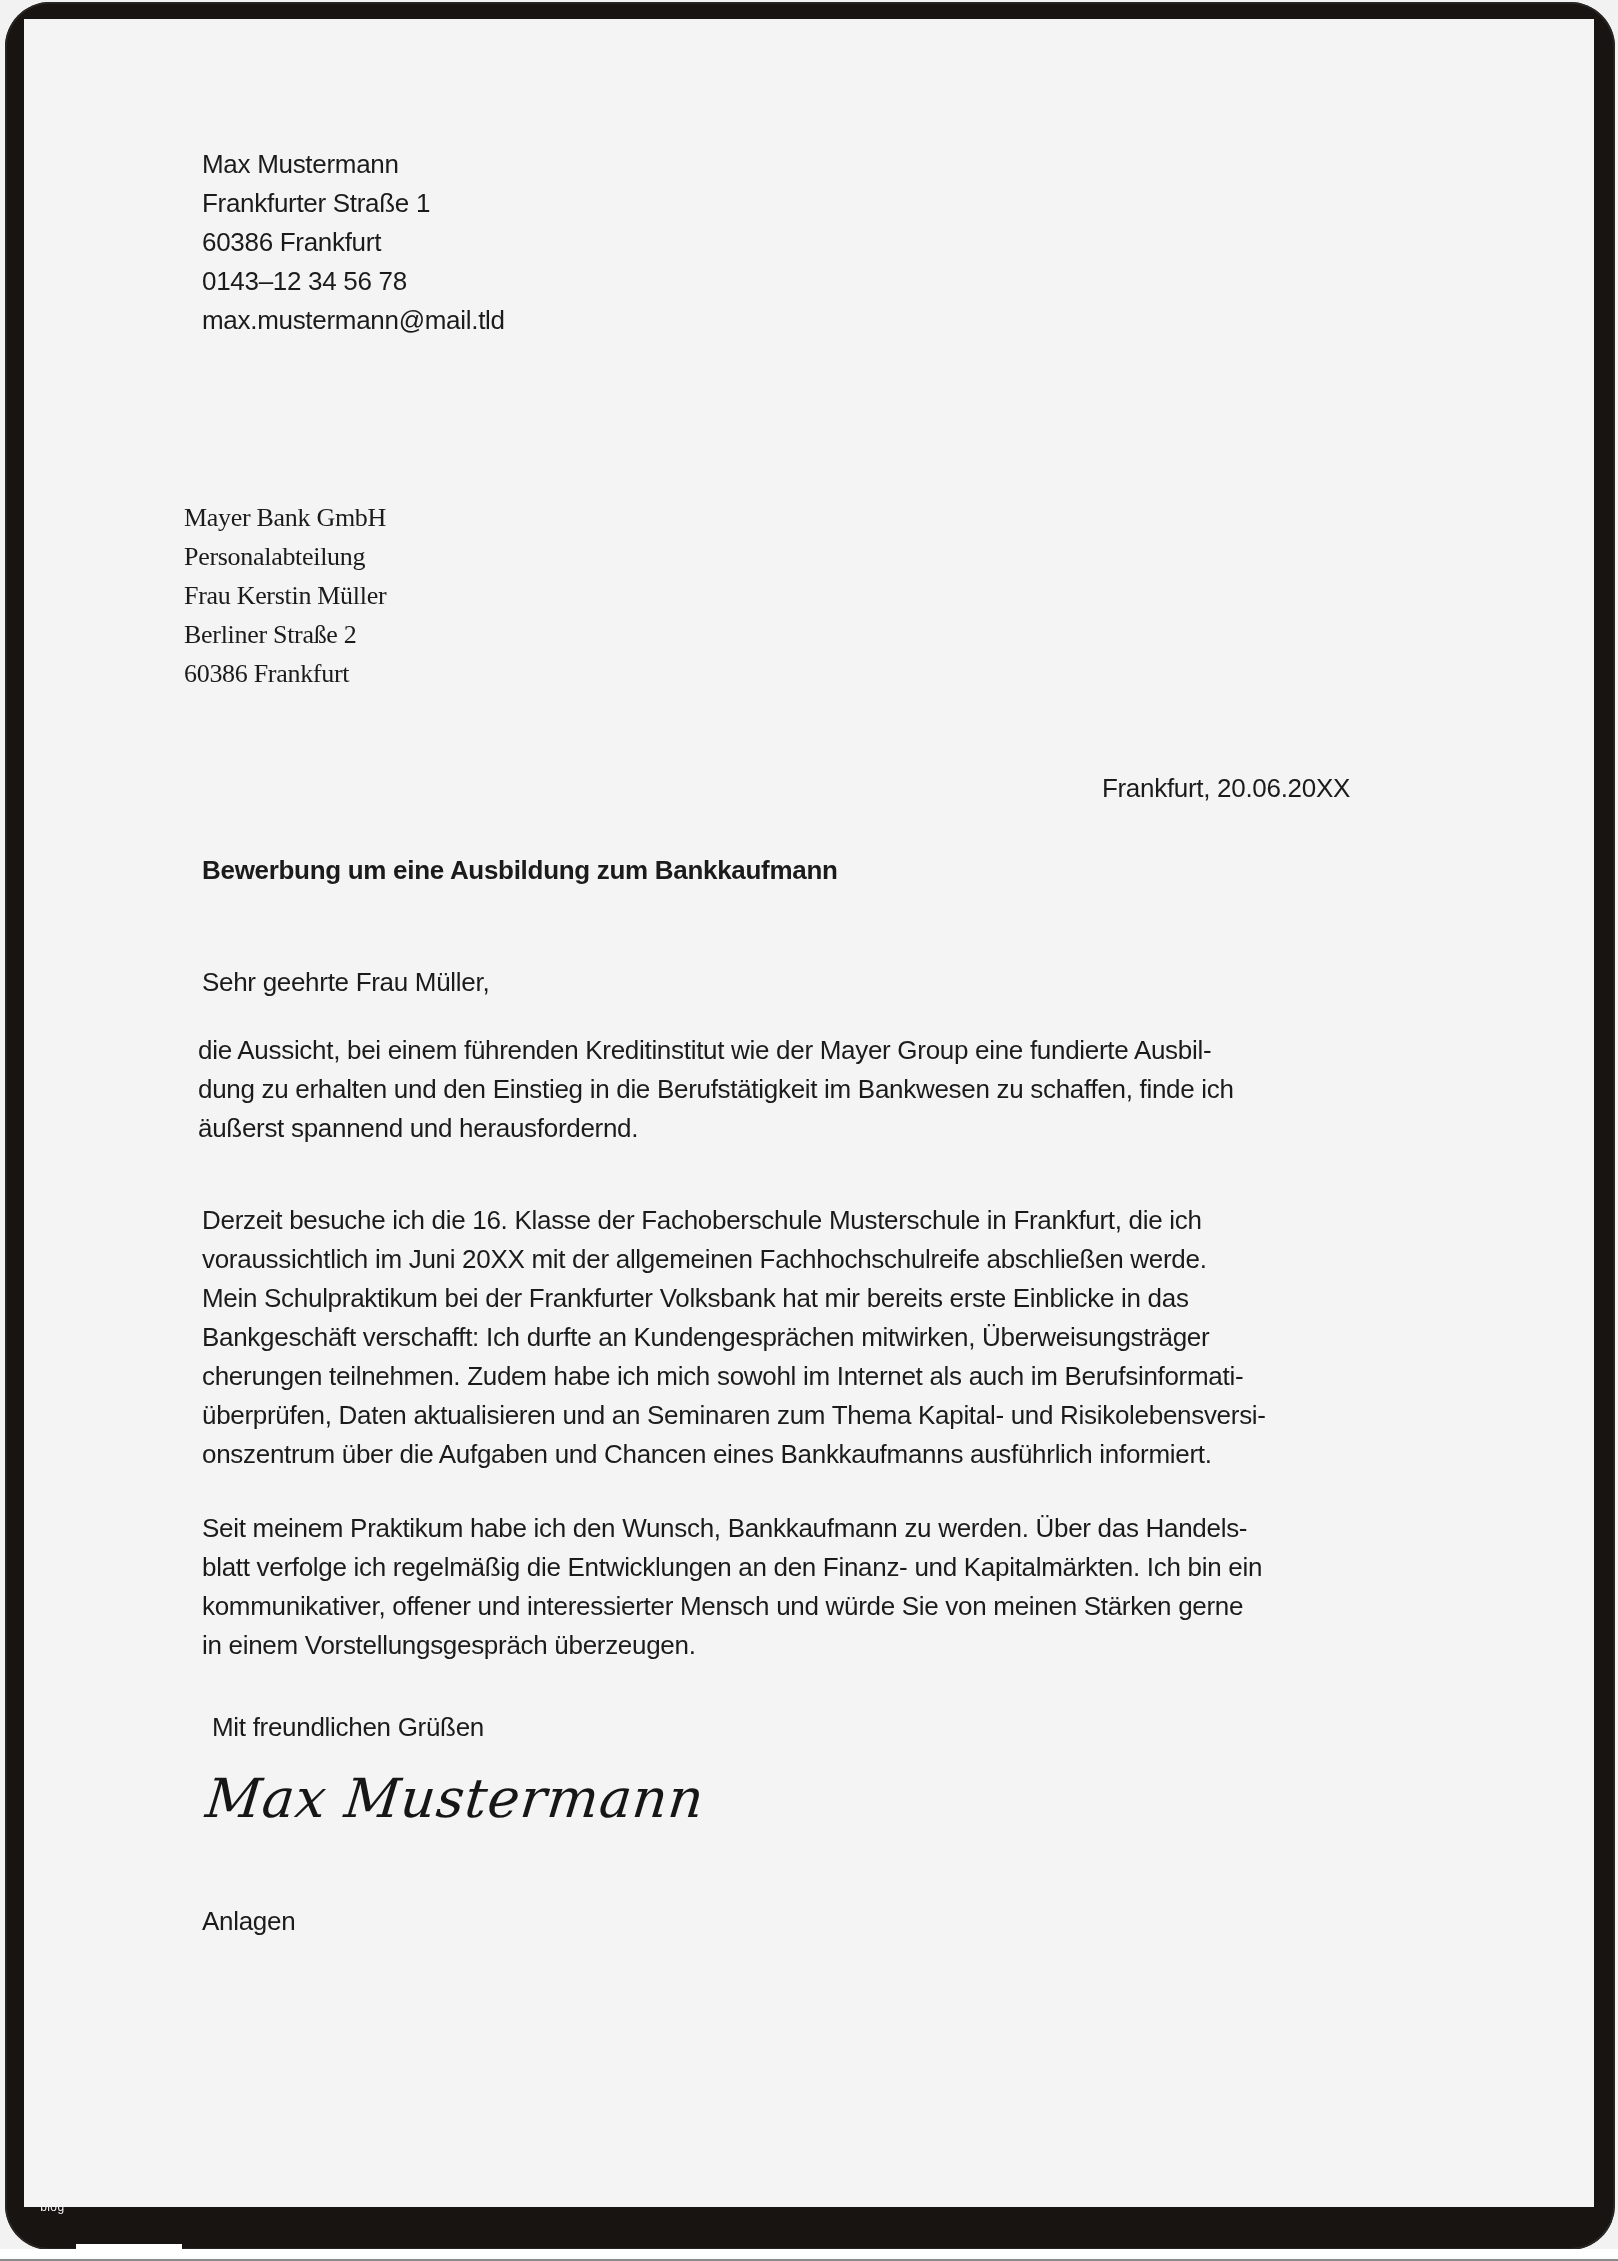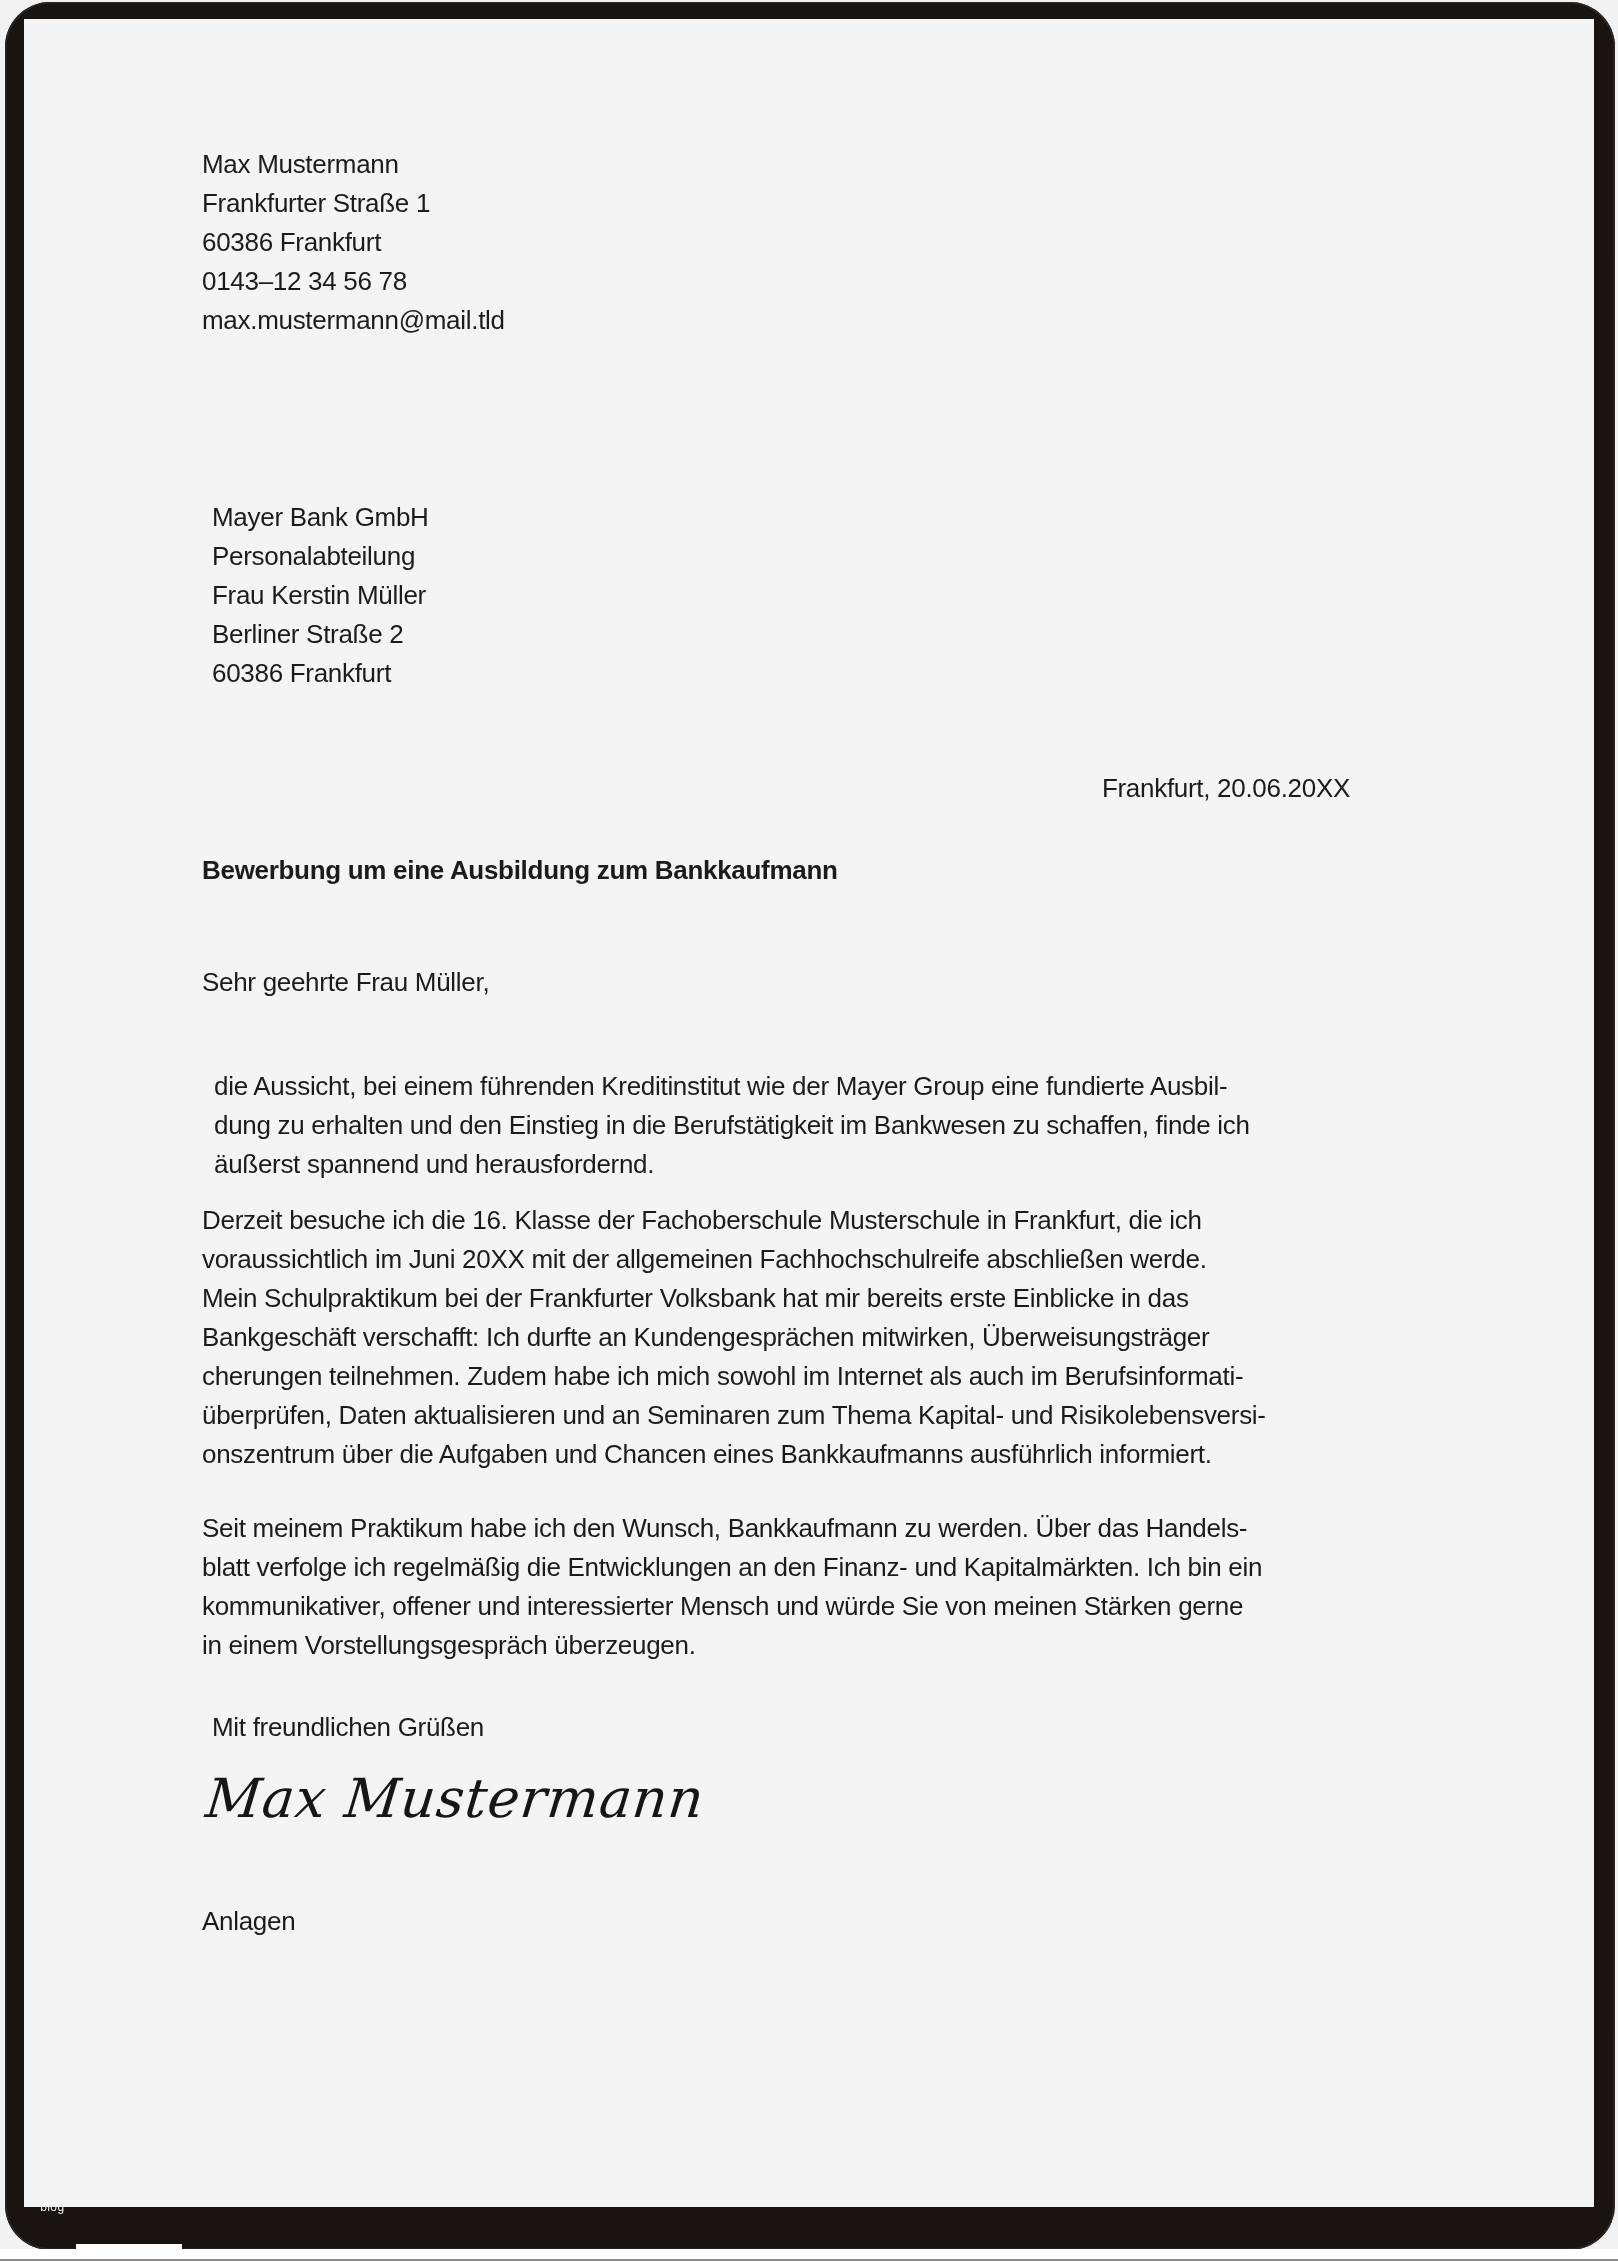--- a/index.html
+++ b/index.html
@@ -53,25 +53,25 @@
   }
   .txt {
     position: absolute;
     color: #1b1b1b;
     font-size: 26px;
     line-height: 39px;
     letter-spacing: -0.3px;
   }
   .txt div { white-space: pre; }
   .sender    { left: 178px; top: 126px; }
-  .recipient { left: 188px; top: 479px; }
+  .recipient { left: 160px; top: 479px; font-family: Liberation Serif, serif; }
   .dateline  { left: 178px; top: 750px; width: 1148px; text-align: right; }
   .subject   { left: 178px; top: 832px; font-weight: bold; }
   .salute    { left: 178px; top: 944px; }
-  .para1     { left: 190px; top: 1012px; margin-top: 36px; }
+  .para1     { left: 174px; top: 1012px; }
   .para2     { left: 178px; top: 1182px; }
   .para3     { left: 178px; top: 1490px; }
   .closing   { left: 188px; top: 1689px; }
   .signature {
     left: 178px; top: 1741px;
     font-family: "DejaVu Serif", serif;
     font-style: italic;
     font-size: 54px;
     line-height: 78px;
     letter-spacing: 0.9px;

